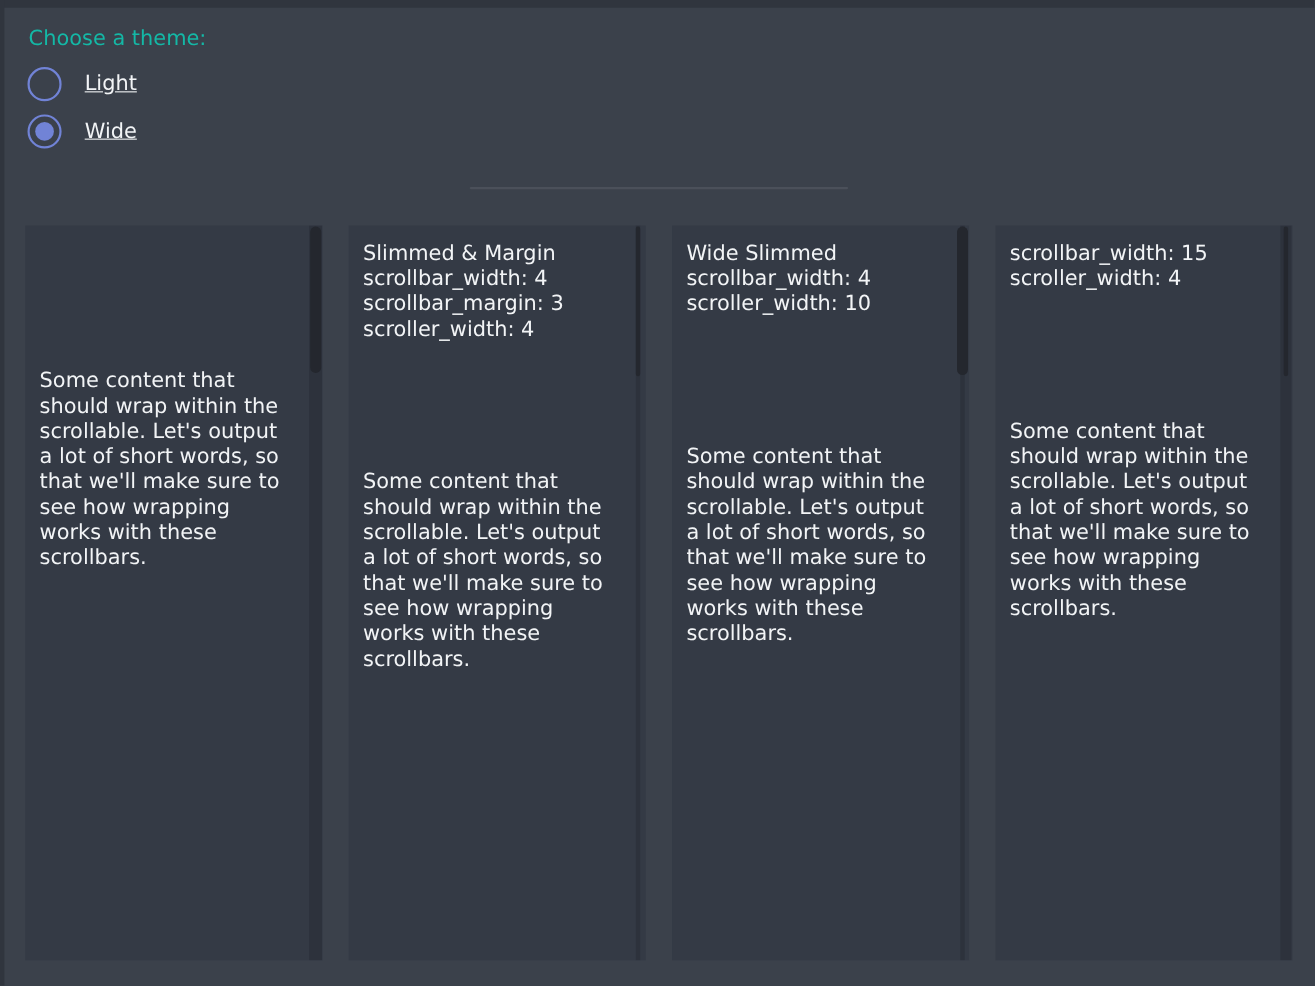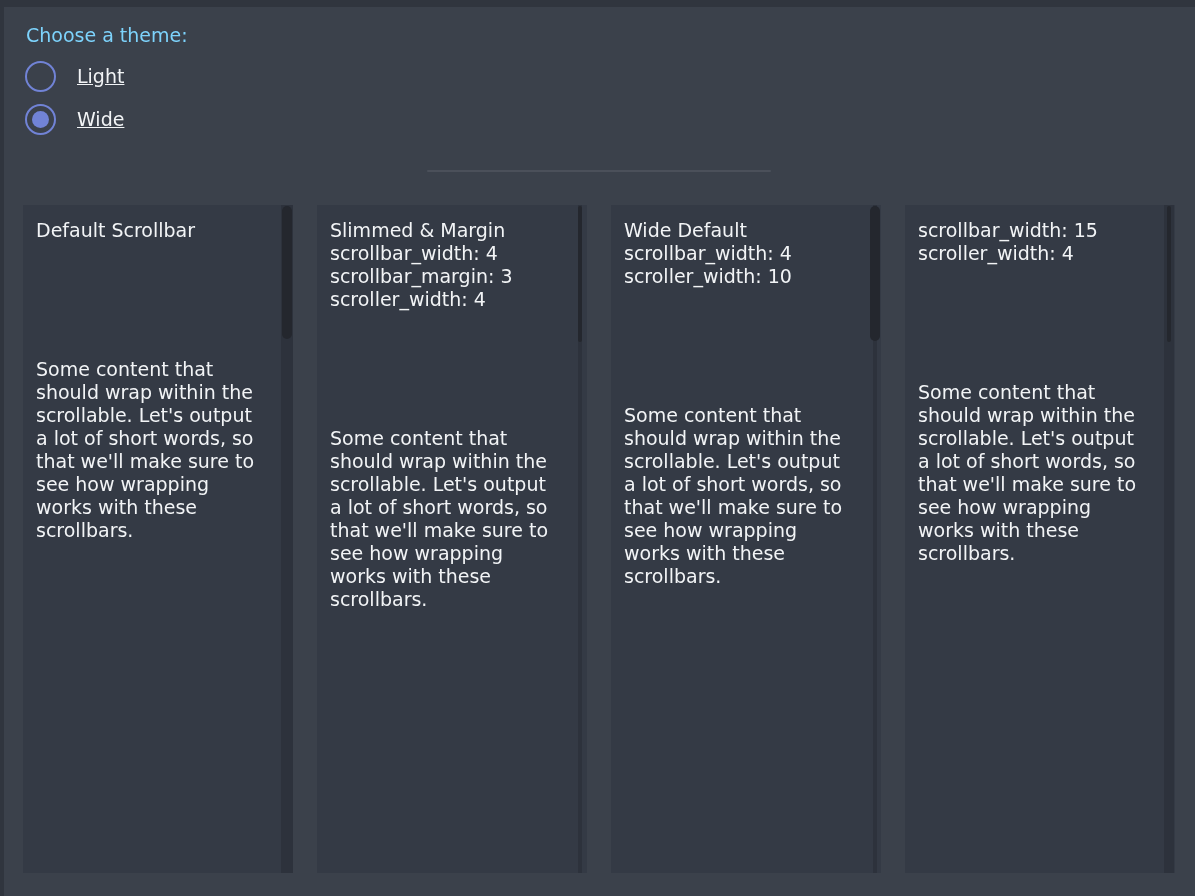--- a/index.html
+++ b/index.html
@@ -14,21 +14,21 @@
   .edge-top {
     position: absolute; top: 0; left: 0; width: 1195px; height: 7px;
     background: #30353e;
   }
   .edge-left {
     position: absolute; top: 0; left: 0; width: 4px; height: 896px;
     background: #30353e;
   }
   .theme-label {
     position: absolute; left: 26px; top: 24px;
-    font-size: 19px; line-height: 23px; color: #7dd3fc;
+    font-size: 19px; line-height: 23px; color: #14b8a6;
   }
   .radio-row {
     position: absolute; left: 25px;
     display: flex; align-items: center; gap: 21px;
     height: 32px; cursor: pointer; text-decoration: underline;
   }
   .radio-row.light { top: 60px; }
   .radio-row.dark  { top: 103px; }
   .radio-circle {
     width: 31px; height: 31px; border-radius: 50%;
@@ -109,21 +109,20 @@
   </span>
   <span class="radio-label">Wide</span>
 </div>
 
 <div class="divider"></div>
 
 <div class="panels">
 
   <section class="panel sb1">
     <div class="panel-content">
-      <div class="panel-title">Default Scrollbar</div>
       <div class="panel-params"></div>
       <div class="spacer"></div>
       <div class="panel-body">Some content that
 should wrap within the
 scrollable. Let's output
 a lot of short words, so
 that we'll make sure to
 see how wrapping
 works with these
 scrollbars.</div>
@@ -147,21 +146,21 @@
 see how wrapping
 works with these
 scrollbars.</div>
     </div>
     <div class="sb-track"></div>
     <div class="sb-thumb"></div>
   </section>
 
   <section class="panel sb3">
     <div class="panel-content">
-      <div class="panel-title">Wide Default</div>
+      <div class="panel-title">Wide Slimmed</div>
       <div class="panel-params">scrollbar_width: 4
 scroller_width: 10</div>
       <div class="spacer"></div>
       <div class="panel-body">Some content that
 should wrap within the
 scrollable. Let's output
 a lot of short words, so
 that we'll make sure to
 see how wrapping
 works with these

